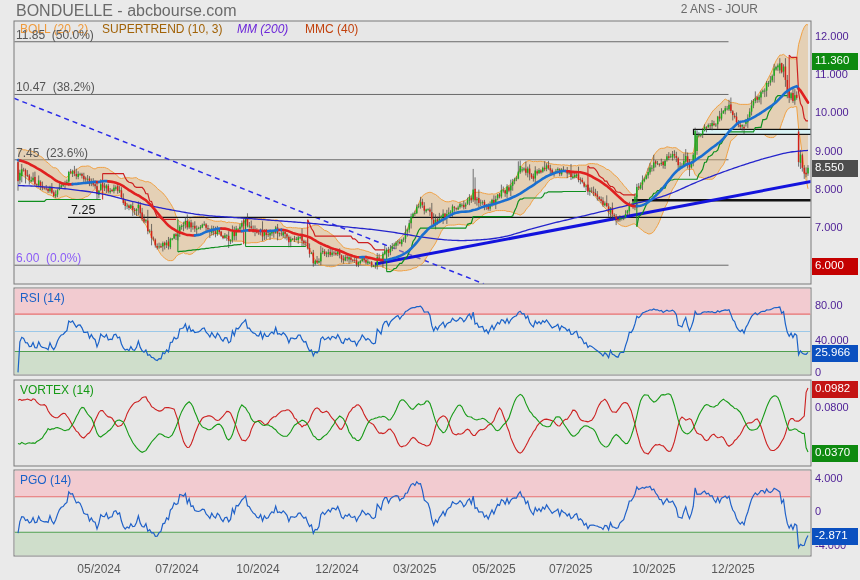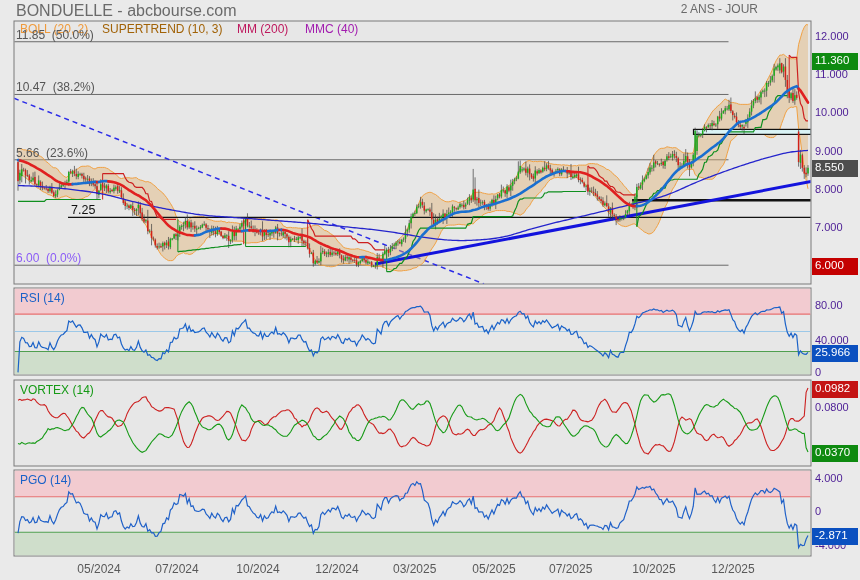--- a/index.html
+++ b/index.html
@@ -957,25 +957,25 @@
         <rect x="14.5" y="470.5" width="796" height="26.20703125" fill="#f2cbd0"></rect>
         <line x1="14.5" y1="496.70703125" x2="810.5" y2="496.70703125" stroke="#e87070" stroke-width="1.1"></line>
         <rect x="14.5" y="532.31640625" width="796" height="23.18359375" fill="#cfdecb"></rect>
         <line x1="14.5" y1="532.31640625" x2="810.5" y2="532.31640625" stroke="#4f9f4f" stroke-width="1.1"></line>
         <path d="M18.00 533.16L19.88 521.65L21.76 516.61L23.64 517.03L25.52 520.56L27.40 519.63L29.29 522.99L31.17 521.82L33.05 517.62L34.93 522.74L36.81 522.15L38.69 516.36L40.57 520.39L42.45 521.31L44.33 521.90L46.21 521.73L48.10 522.41L49.98 515.69L51.86 521.06L53.74 523.83L55.62 520.05L57.50 514.34L59.38 509.89L61.26 507.29L63.14 506.53L65.02 503.93L66.90 502.42L68.79 491.92L70.67 494.19L72.55 493.68L74.43 498.64L76.31 502.92L78.19 501.91L80.07 503.34L81.95 507.63L83.83 513.42L85.71 514.26L87.60 514.34L89.48 521.06L91.36 517.96L93.24 521.48L95.12 522.15L97.00 529.04L98.88 523.33L100.76 514.60L102.64 516.44L104.52 516.70L106.40 513.08L108.29 518.71L110.17 517.12L112.05 516.78L113.93 511.40L115.81 510.65L117.69 514.26L119.57 512.83L121.45 521.06L123.33 526.52L125.21 528.96L127.10 526.94L128.98 528.12L130.86 523.75L132.74 526.61L134.62 526.27L136.50 522.41L138.38 515.86L140.26 523.16L142.14 526.61L144.02 527.11L145.90 523.58L147.79 531.22L149.67 529.63L151.55 532.90L153.43 532.57L155.31 536.35L157.19 536.26L159.07 532.74L160.95 531.39L162.83 523.83L164.71 523.16L166.60 517.79L168.48 519.63L170.36 510.06L172.24 508.13L174.12 502.84L176.00 504.60L177.88 503.51L179.76 494.44L181.64 495.03L183.52 496.12L185.40 493.52L187.29 503.34L189.17 498.64L191.05 506.53L192.93 505.86L194.81 510.56L196.69 511.07L198.57 511.49L200.45 510.73L202.33 509.22L204.21 509.56L206.10 513.92L207.98 515.77L209.86 518.38L211.74 513.25L213.62 516.44L215.50 517.96L217.38 513.25L219.26 515.10L221.14 519.21L223.02 521.57L224.90 517.70L226.79 517.20L228.67 521.73L230.55 519.47L232.43 508.63L234.31 513.50L236.19 505.44L238.07 505.95L239.95 503.17L241.83 499.98L243.71 498.05L245.60 495.95L247.48 505.78L249.36 506.62L251.24 510.31L253.12 512.92L255.00 514.26L256.88 517.37L258.76 517.96L260.64 514.60L262.52 521.06L264.40 515.77L266.29 518.54L268.17 517.70L270.05 514.09L271.93 511.74L273.81 512.92L275.69 506.20L277.57 512.58L279.45 511.91L281.33 513.08L283.21 510.90L285.10 512.83L286.98 515.27L288.86 521.40L290.74 516.86L292.62 516.78L294.50 517.37L296.38 516.61L298.26 513.34L300.14 513.00L302.02 515.94L303.90 518.29L305.79 517.12L307.67 522.41L309.55 526.44L311.43 524.76L313.31 533.32L315.19 529.46L317.07 529.80L318.95 526.61L320.83 514.76L322.71 512.16L324.60 514.51L326.48 512.16L328.36 509.64L330.24 511.91L332.12 508.21L334.00 508.30L335.88 509.89L337.76 506.45L339.64 511.32L341.52 517.12L343.40 518.63L345.29 515.02L347.17 516.19L349.05 514.09L350.93 517.03L352.81 517.45L354.69 516.28L356.57 521.31L358.45 517.20L360.33 514.93L362.21 510.40L364.10 512.41L365.98 514.85L367.86 513.34L369.74 514.76L371.62 517.70L373.50 518.63L375.38 517.20L377.26 504.35L379.14 506.95L381.02 509.72L382.90 501.24L384.79 497.71L386.67 497.71L388.55 503.01L390.43 498.89L392.31 497.29L394.19 496.20L396.07 495.62L397.95 495.95L399.83 500.57L401.71 498.64L403.60 498.05L405.48 493.26L407.36 493.01L409.24 488.22L411.12 484.61L413.00 483.44L414.88 485.45L416.76 481.76L418.64 483.94L420.52 483.61L422.40 490.41L424.29 500.07L426.17 501.58L428.05 503.34L429.93 509.14L431.81 519.38L433.69 525.09L435.57 519.80L437.45 522.57L439.33 517.54L441.21 515.18L443.10 511.40L444.98 515.52L446.86 510.14L448.74 507.96L450.62 507.04L452.50 501.83L454.38 503.26L456.26 504.01L458.14 503.01L460.02 500.65L461.90 502.75L463.79 506.70L465.67 504.77L467.55 500.57L469.43 498.81L471.31 504.01L473.19 496.04L475.07 508.38L476.95 507.79L478.83 512.08L480.71 511.91L482.60 511.99L484.48 517.20L486.36 515.18L488.24 518.96L490.12 514.34L492.00 509.98L493.88 514.01L495.76 508.80L497.64 504.43L499.52 505.36L501.40 499.65L503.29 500.65L505.17 504.18L507.05 498.47L508.93 503.76L510.81 500.15L512.69 498.39L514.57 497.88L516.45 498.05L518.33 494.19L520.21 491.75L522.10 496.88L523.98 497.46L525.86 503.76L527.74 501.16L529.62 508.46L531.50 512.24L533.38 514.76L535.26 507.71L537.14 511.24L539.02 508.63L540.90 511.57L542.79 507.12L544.67 509.22L546.55 504.85L548.43 507.88L550.31 510.48L552.19 513.34L554.07 511.74L555.95 510.82L557.83 509.05L559.71 515.94L561.60 510.23L563.48 512.33L565.36 513.25L567.24 515.94L569.12 513.76L571.00 518.71L572.88 517.54L574.76 514.68L576.64 513.67L578.52 519.97L580.40 518.71L582.29 520.64L584.17 525.26L586.05 523.41L587.93 528.62L589.81 525.35L591.69 525.09L593.57 525.18L595.45 525.77L597.33 526.10L599.21 527.19L601.10 527.45L602.98 529.38L604.86 525.35L606.74 525.85L608.62 529.88L610.50 522.66L612.38 526.86L614.26 527.28L616.14 528.37L618.02 527.78L619.90 523.08L621.79 521.23L623.67 519.72L625.55 513.67L627.43 508.21L629.31 500.99L631.19 500.91L633.07 497.97L634.95 494.02L636.83 486.88L638.71 489.48L640.60 488.48L642.48 487.38L644.36 488.22L646.24 486.96L648.12 487.22L650.00 486.38L651.88 489.99L653.76 488.98L655.64 493.01L657.52 495.36L659.40 499.39L661.29 499.65L663.17 504.35L665.05 501.41L666.93 498.64L668.81 502.08L670.69 502.17L672.57 501.07L674.45 504.60L676.33 508.30L678.21 517.03L680.10 517.54L681.98 518.29L683.86 511.66L685.74 506.87L687.62 513.84L689.50 518.63L691.38 513.67L693.26 506.20L695.14 487.80L697.02 494.44L698.90 494.19L700.79 494.19L702.67 492.34L704.55 491.08L706.43 493.94L708.31 493.18L710.19 496.12L712.07 495.78L713.95 499.73L715.83 502.50L717.71 497.55L719.60 502.59L721.48 498.13L723.36 497.29L725.24 496.04L727.12 498.30L729.00 496.20L730.88 504.35L732.76 510.06L734.64 512.50L736.52 518.63L738.40 521.82L740.29 524.09L742.17 521.90L744.05 524.84L745.93 517.12L747.81 511.99L749.69 505.27L751.57 499.14L753.45 495.45L755.33 492.84L757.21 494.94L759.10 493.10L760.98 490.58L762.86 490.58L764.74 493.01L766.62 489.06L768.50 491.75L770.38 492.59L772.26 491.16L774.14 488.39L776.02 489.32L777.90 490.41L779.79 491.92L781.67 502.92L783.55 499.73L785.43 514.01L787.31 523.41L789.19 528.12L791.07 524.59L792.95 529.54L794.83 523.92L796.71 525.43L798.60 547.52L800.48 544.33L802.36 545.59L804.24 545.33L806.12 539.20L808.00 535.59" fill="none" stroke="#2061c8" stroke-width="1.2"></path>
       </g>
     </svg>
   <div id="overlay">
       <div class="lbl" style="left: 20px; top: 22px; color: rgb(239, 154, 60);">BOLL (20, 2)</div>
       <div class="lbl" style="left: 102px; top: 22px; color: #a16207;">SUPERTREND (10, 3)</div>
-      <div class="lbl" style="left: 237px; top: 22px; color: #be185d;">MM (200)</div>
-      <div class="lbl" style="left: 305px; top: 22px; color: #a21caf;">MMC (40)</div>
+      <div class="lbl" style="left: 237px; top: 22px; color: #6d28d9; font-style: italic;">MM (200)</div>
+      <div class="lbl" style="left: 305px; top: 22px; color: #c2410c;">MMC (40)</div>
       <div class="lbl" style="left: 16px; top: 27.742px; color: rgb(85, 85, 85);">11.85  (50.0%)</div>
       <div class="lbl" style="left: 16px; top: 80.4566px; color: rgb(85, 85, 85);">10.47  (38.2%)</div>
-      <div class="lbl" style="left: 16px; top: 145.777px; color: rgb(85, 85, 85);">5.66  (23.6%)</div>
+      <div class="lbl" style="left: 16px; top: 145.777px; color: rgb(85, 85, 85);">7.45  (23.6%)</div>
       <div class="lbl" style="left: 16px; top: 251.206px; color: #8b5cf6;">6.00  (0.0%)</div>
       <div class="lbl" style="left: 71px; top: 203.457px; color: rgb(17, 17, 17); font-size: 12.5px;">7.25</div>
       <div class="ytick" style="top: 29.0122px;">12.000</div>
       <div class="ytick" style="top: 67.2112px;">11.000</div>
       <div class="ytick" style="top: 105.41px;">10.000</div>
       <div class="ytick" style="top: 143.609px;">9.000</div>
       <div class="ytick" style="top: 181.808px;">8.000</div>
       <div class="ytick" style="top: 220.007px;">7.000</div>
       <div class="badge" style="top: 52.9595px; background: rgb(14, 138, 16);">11.360</div>
       <div class="badge" style="top: 160.299px; background: rgb(78, 78, 78);">8.550</div>

